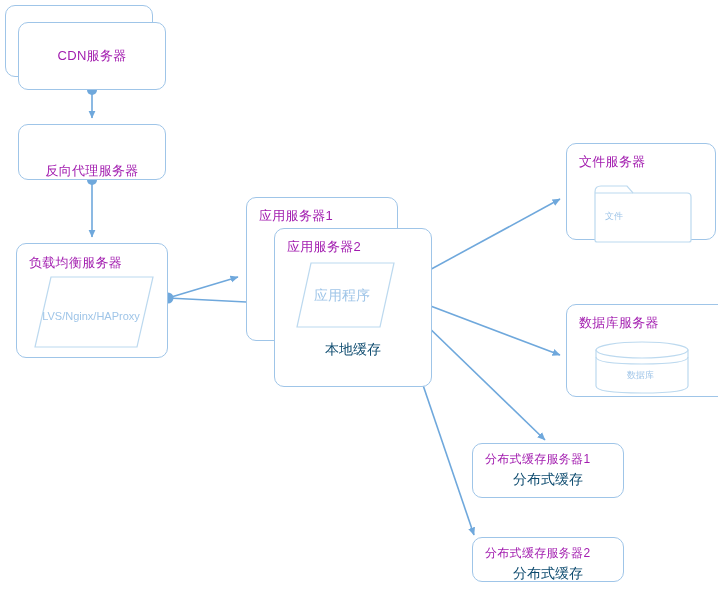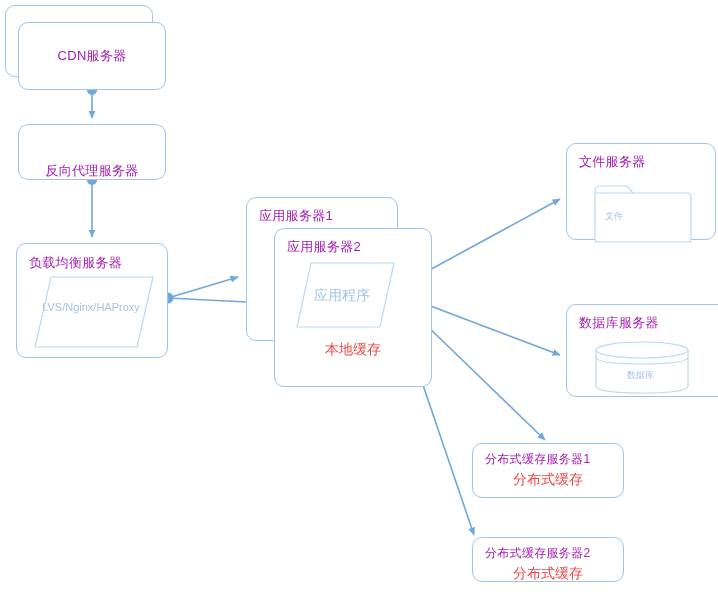--- a/index.html
+++ b/index.html
@@ -23,21 +23,21 @@
     font-size:13px;
     white-space:nowrap;
     letter-spacing:0.3px;
   }
   .title-center{
     left:0;right:0;text-align:center;
   }
   .title-left{ left:12px; }
   .black-label{
     position:absolute;
-    color:#ef4444;
+    color:#0c4a6e;
     font-size:14px;
     white-space:nowrap;
     text-align:center;
     left:0;right:0;
   }
   .para-label{
     position:absolute;
     left:0;right:0;
     text-align:center;
     color:#9fc5e8;
@@ -103,21 +103,21 @@
   <div class="node" style="left:18px;top:124px;width:148px;height:56px;">
     <div class="node-title title-center" style="top:3px;margin-top:34px;">反向代理服务器</div>
   </div>
 
   <div class="node" style="left:16px;top:243px;width:152px;height:115px;">
     <div class="node-title title-left" style="top:10px;">负载均衡服务器</div>
 
     <svg class="shape" style="left:18px;top:33px;width:118px;height:70px;" viewBox="0 0 118 70">
       <polygon points="16,0 118,0 102,70 0,70" fill="#ffffff" stroke="#bcd9ef" stroke-width="1.2"></polygon>
     </svg>
-    <div class="para-label" style="top:57px;left:10px;right:12px;font-size:11px;">LVS/Nginx/HAProxy</div>
+    <div class="para-label" style="top:66px;left:10px;right:12px;font-size:11px;">LVS/Nginx/HAProxy</div>
   </div>
 
   <div class="node" style="left:246px;top:197px;width:152px;height:144px;">
     <div class="node-title title-left" style="top:9px;">应用服务器1</div>
   </div>
 
   <div class="node" style="left:274px;top:228px;width:158px;height:159px;">
     <div class="node-title title-left" style="top:9px;">应用服务器2</div>
 
     <svg class="shape" style="left:22px;top:34px;width:97px;height:64px;" viewBox="0 0 97 64">

